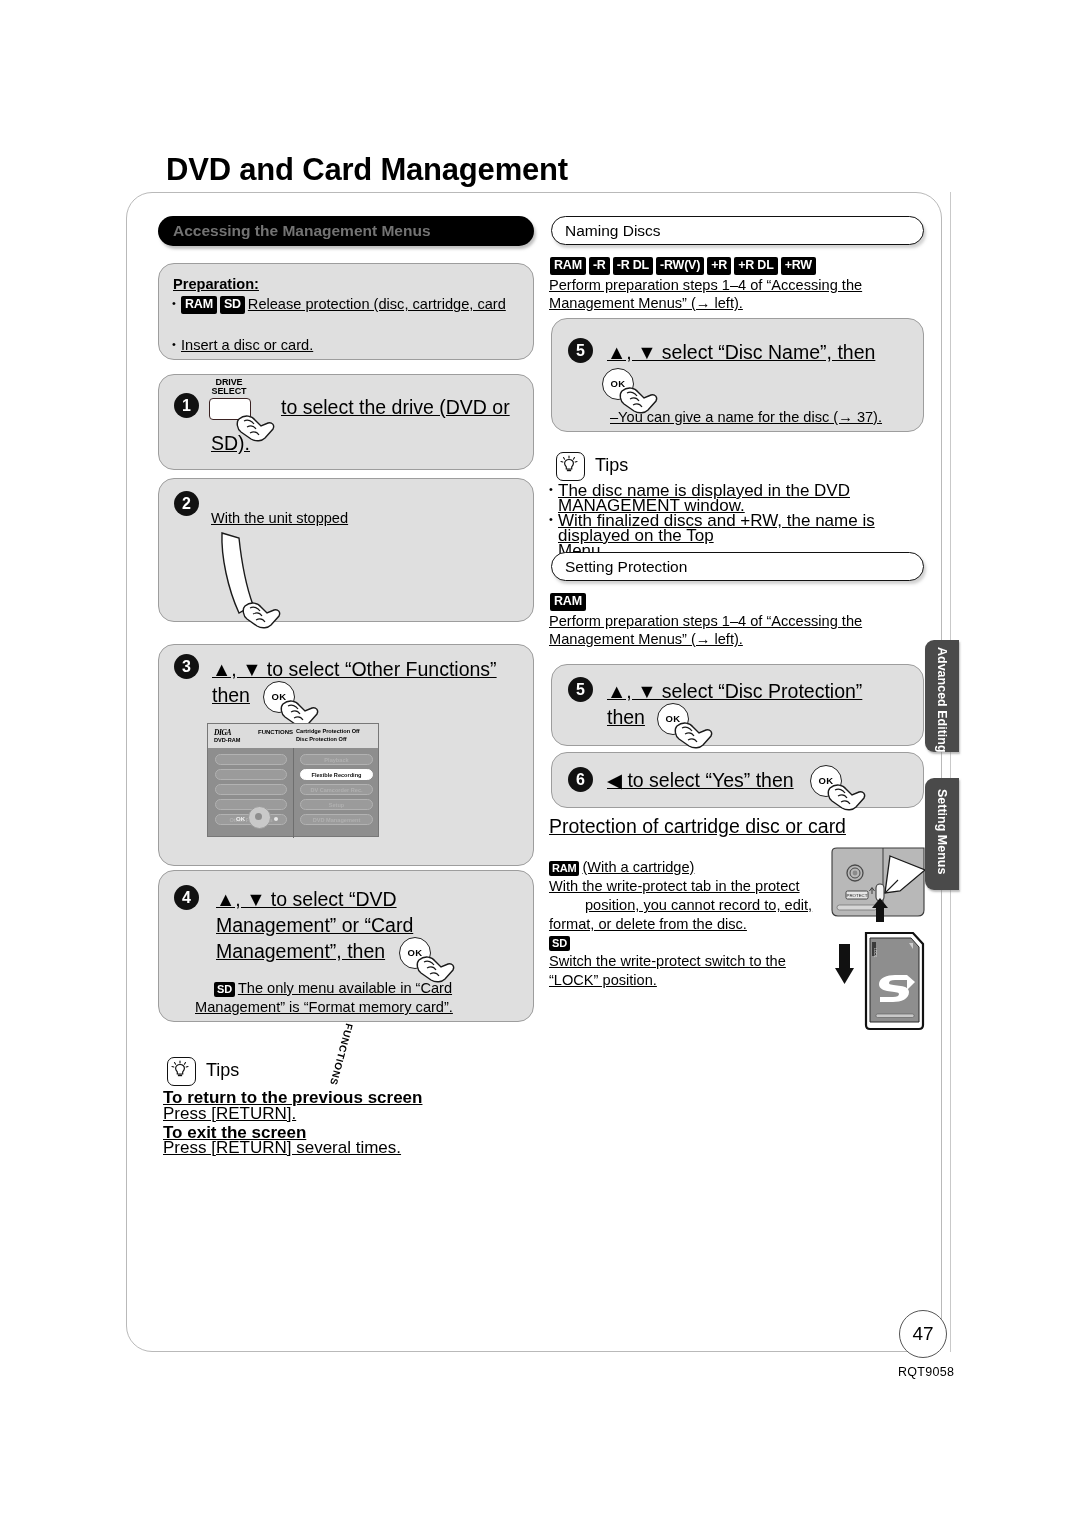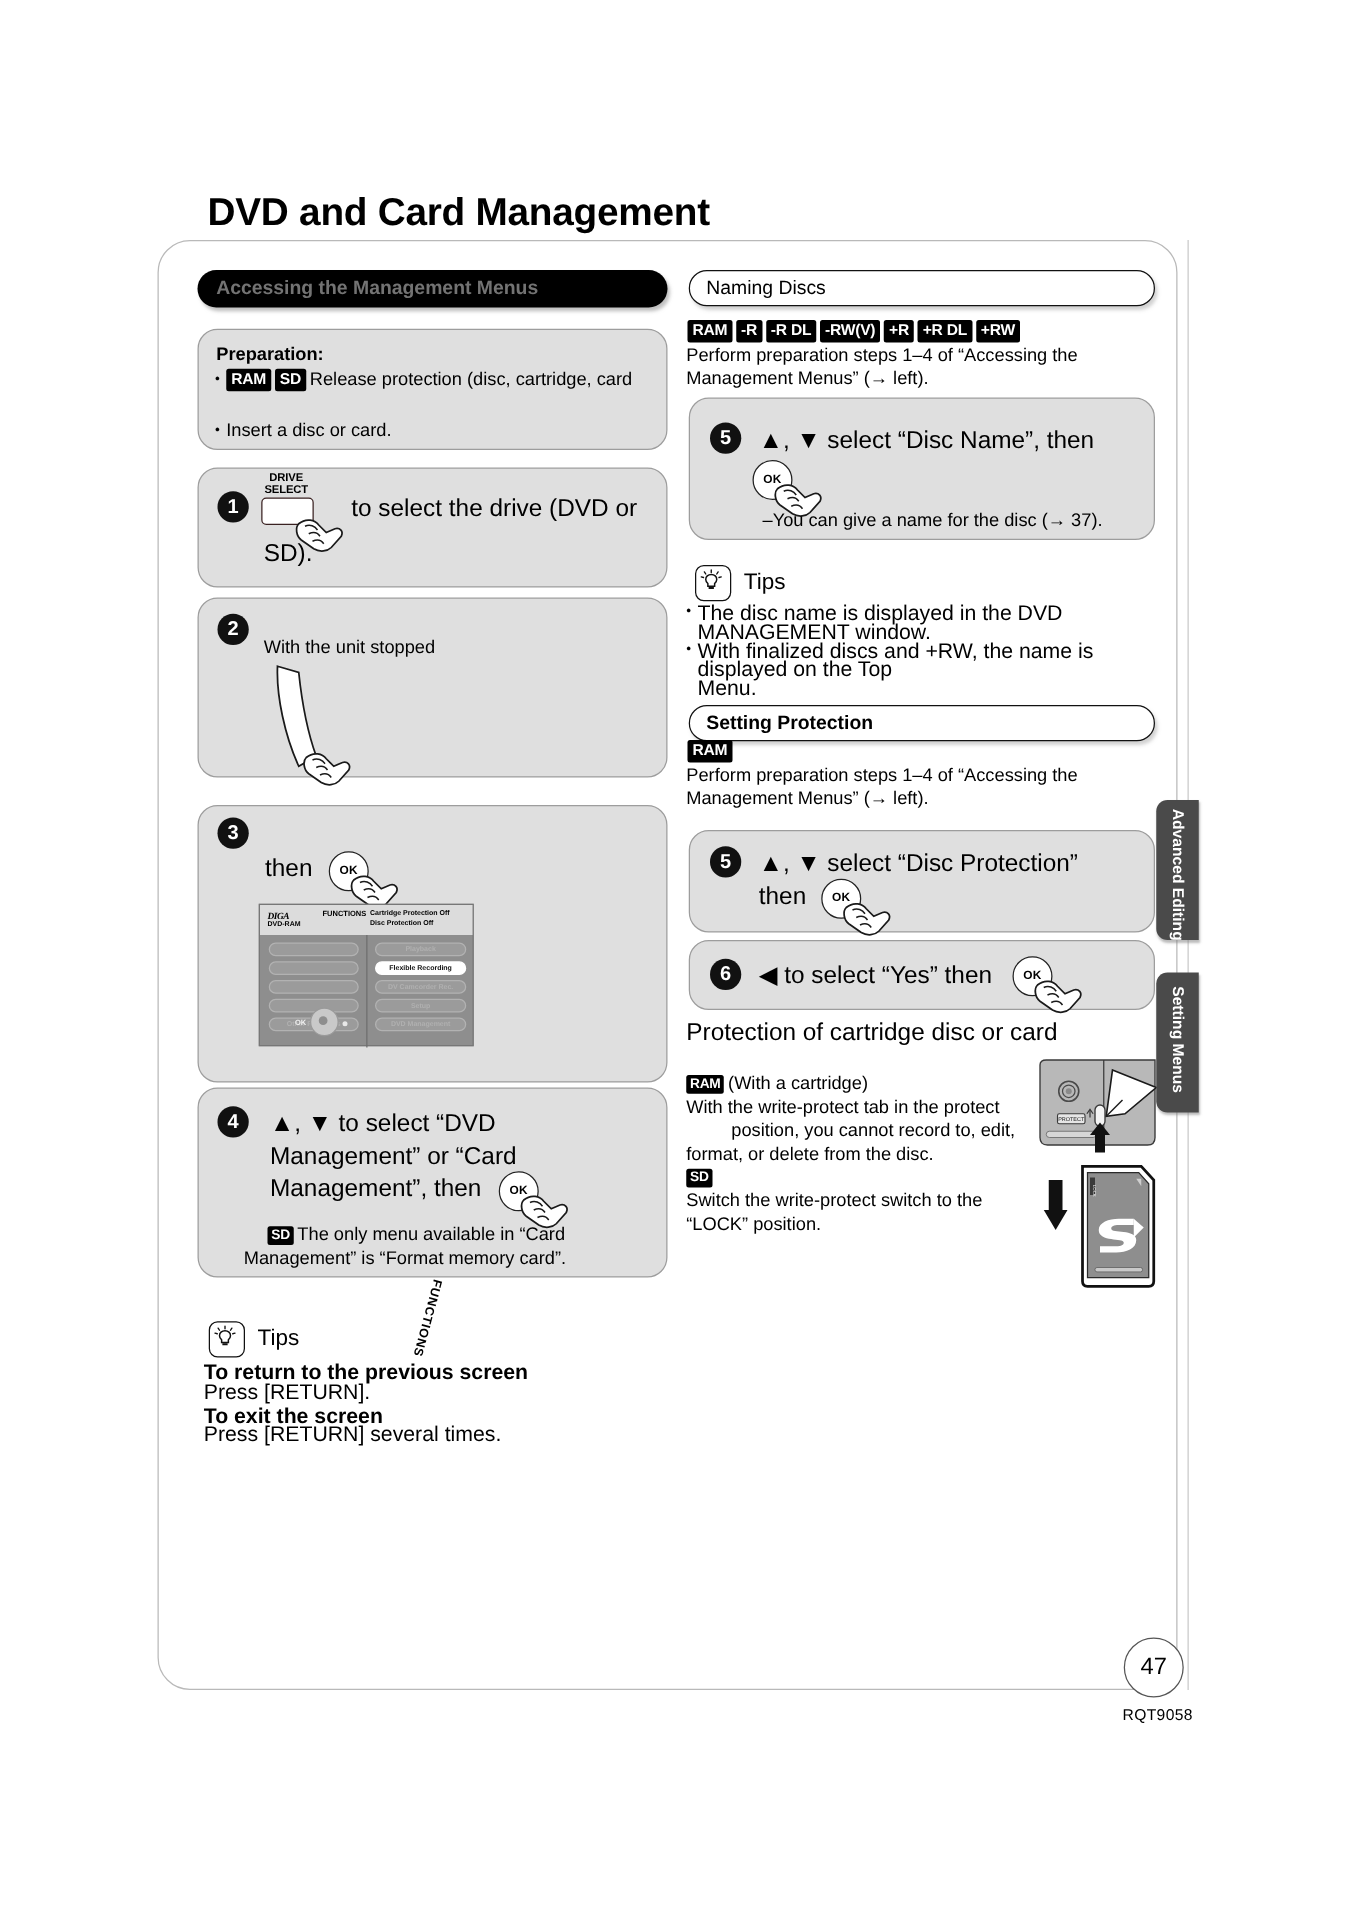--- a/index.html
+++ b/index.html
@@ -83,21 +83,21 @@
   
   .gbox {
     position: absolute;
     background: #dfdfdf;
     border: 1.2px solid #9d9d9d;
     border-radius: 16px;
     box-sizing: border-box;
   }
 
   
-  .t { position: absolute; }
+  .t { position: absolute; text-decoration: underline; }
   .big  { font-size: 19.5px; line-height: 25px; }
   .med  { font-size: 14.6px; line-height: 19px; }
   .sml  { font-size: 17px; line-height: 15px; }
   .bold { font-weight: bold; }
 
   
   .badge {
     display: inline-block;
     background: #000;
     color: #fff;
@@ -376,20 +376,21 @@
     <svg style="position:absolute; left:82px; top:118px;" width="42" height="34" viewBox="0 0 42 34">
       <path d="M4 9 C10 4 17 6 20 10 L26 16 L33 13 C37 12 40 15 38 19 L30 28 C27 31 21 32 16 29 L6 22 C2 19 1 12 4 9 Z" fill="#ffffff" stroke="#1a1a1a" stroke-width="1.4"></path>
       <path d="M9 11 C13 9 17 11 19 14" fill="none" stroke="#1a1a1a" stroke-width="1.2"></path>
       <path d="M12 17 C16 15 19 16 21 19" fill="none" stroke="#1a1a1a" stroke-width="1.2"></path>
       <path d="M15 23 C19 21 22 22 24 25" fill="none" stroke="#1a1a1a" stroke-width="1.2"></path>
     </svg>
   </div>
 
   <div class="gbox" style="left:158px; top:644px; width:376px; height:222px;">
     <div class="step-num" style="left:15px; top:9px;">3</div>
+    <div class="t big" style="left:53px; top:12px;">▲, ▼ to select “Other Functions”</div>
     <div class="t big" style="left:53px; top:38px;">then</div>
 
     <div class="ok-btn" style="left:104px; top:36px;">OK</div>
     <svg style="position:absolute; left:120px; top:50px;" width="42" height="34" viewBox="0 0 42 34">
       <path d="M4 9 C10 4 17 6 20 10 L26 16 L33 13 C37 12 40 15 38 19 L30 28 C27 31 21 32 16 29 L6 22 C2 19 1 12 4 9 Z" fill="#ffffff" stroke="#1a1a1a" stroke-width="1.4"></path>
       <path d="M9 11 C13 9 17 11 19 14" fill="none" stroke="#1a1a1a" stroke-width="1.2"></path>
       <path d="M12 17 C16 15 19 16 21 19" fill="none" stroke="#1a1a1a" stroke-width="1.2"></path>
       <path d="M15 23 C19 21 22 22 24 25" fill="none" stroke="#1a1a1a" stroke-width="1.2"></path>
     </svg>
   </div>
@@ -491,21 +492,21 @@
   <div class="tips-label" style="left:595px; top:455px;">Tips</div>
 
   <div class="t sml" style="left:549px; top:483px; width:375px;">
     <ul class="bl">
       <li>The disc name is displayed in the DVD MANAGEMENT window.</li>
       <li>With finalized discs and +RW, the name is displayed on the Top</li>
     </ul>
     <div style="padding-left:9px;">Menu.</div>
   </div>
 
-  <div class="outline-header" style="left:551px; top:564px; width:373px;font-weight:bold;">
+  <div class="outline-header" style="left:551px; top:552px; width:373px;">
     <span>Setting Protection</span>
   </div>
 
   <div class="badge-row" style="left:550px; top:592px;">
     <span class="badge">RAM</span>
   </div>
 
   <div class="t med" style="left:549px; top:612px;">Perform preparation steps 1–4 of “Accessing the</div>
   <div class="t med" style="left:549px; top:630px;">Management Menus” (→ left).</div>
 

